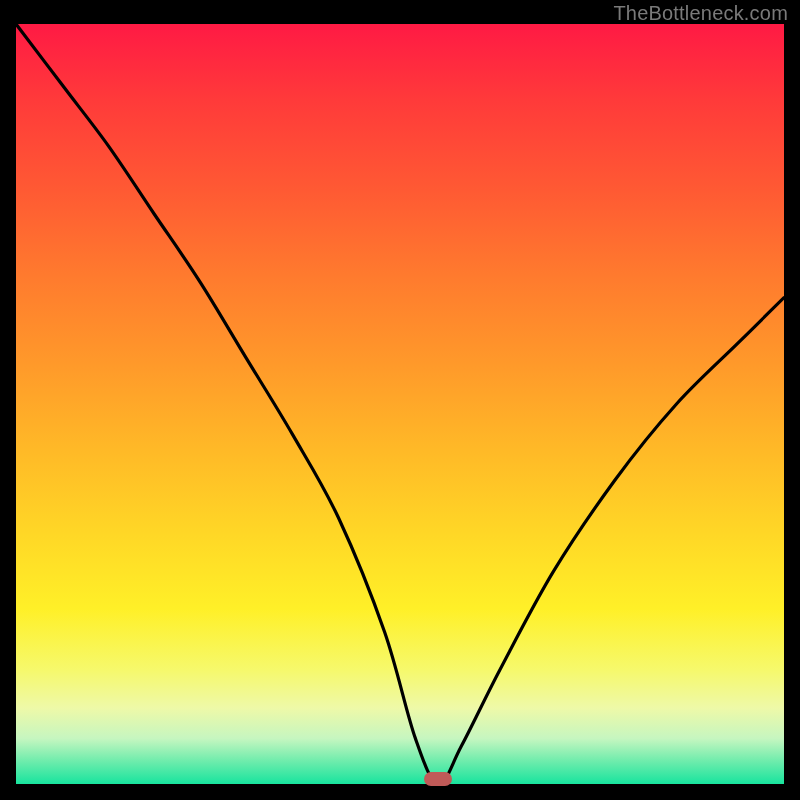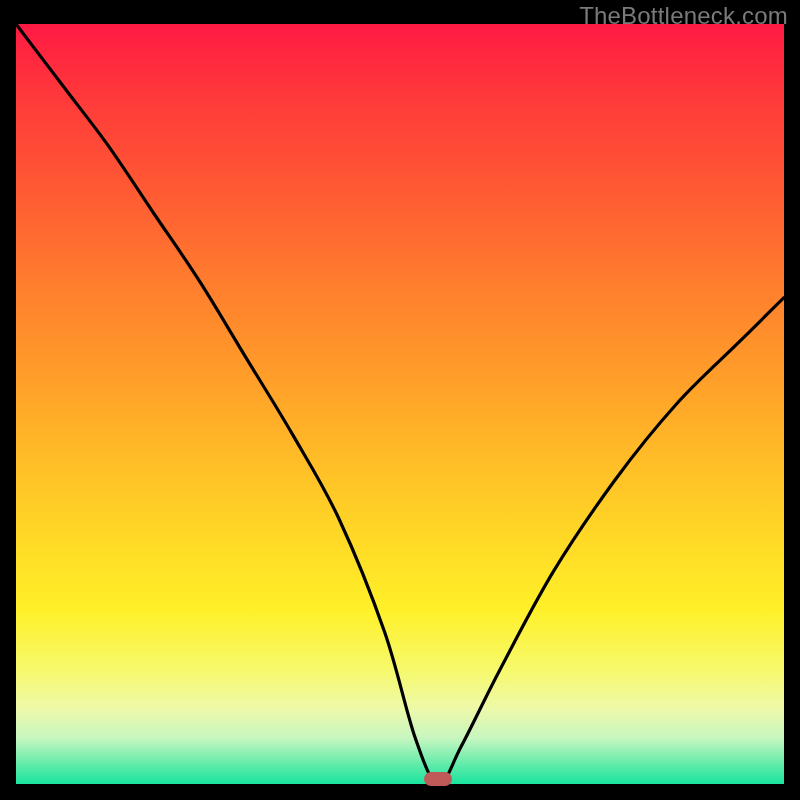--- a/index.html
+++ b/index.html
@@ -38,21 +38,21 @@
       #c6f6c0 94%,
       #6eecac 97%,
       #18e49e 100%
     );
   }
   .watermark {
     position: absolute;
     top: 2px;
     right: 12px;
     color: #7a7a7a;
-    font-size: 24px;
+    font-size: 20px;
     font-weight: 500;
     letter-spacing: 0.2px;
     user-select: none;
   }
   svg.curve {
     position: absolute;
     left: 0;
     top: 0;
     width: 768px;
     height: 760px;

